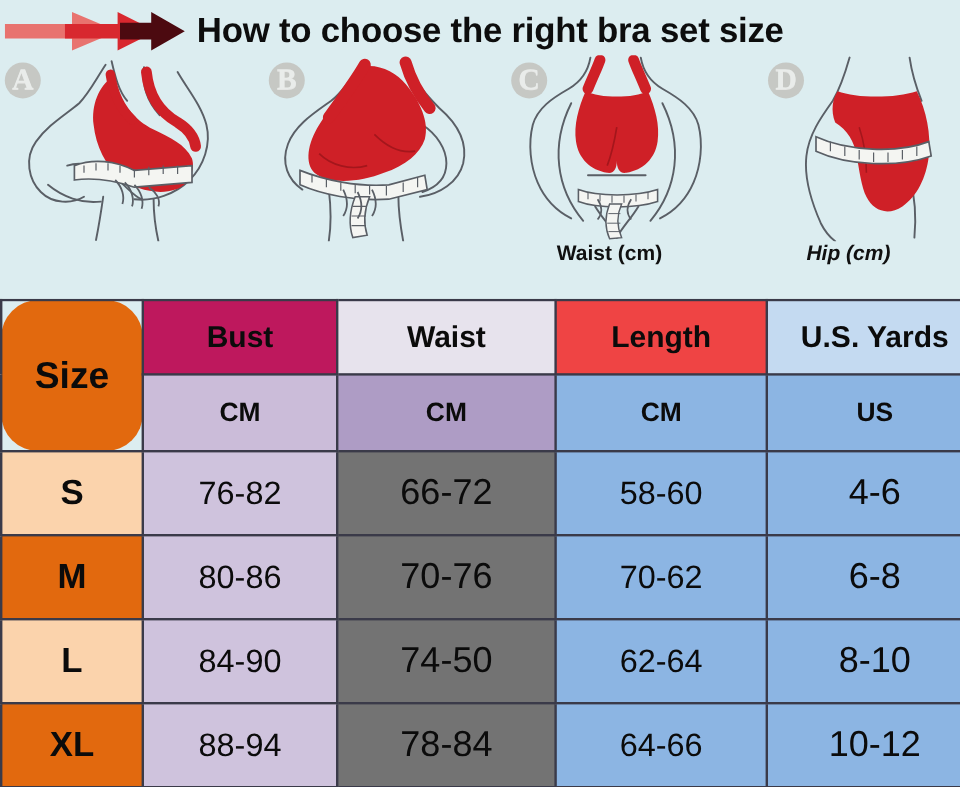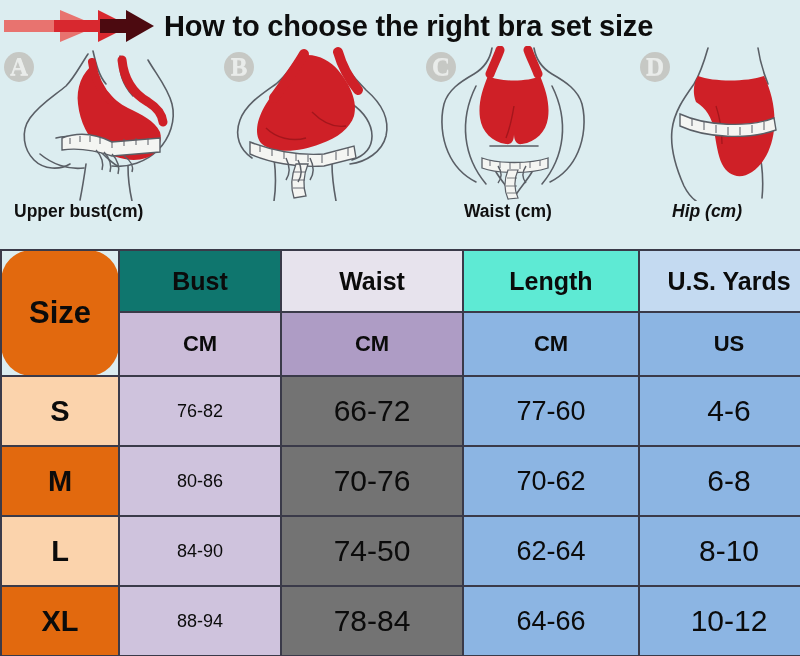--- a/index.html
+++ b/index.html
@@ -98,33 +98,33 @@
 
   
   .size-head{
     background:#e2690e;
     font-size:31px;font-weight:700;border-radius:31px;
   }
   .size-cell-light{background:#fbd3ac;font-size:29px;font-weight:700;}
   .size-cell-dark{background:#e2690e;font-size:29px;font-weight:700;}
 
   
-  .h-bust{background:#0f766e;font-size:25px;font-weight:700;}
+  .h-bust{background:#be185d;font-size:25px;font-weight:700;}
   .h-waist{background:#e7e3ed;font-size:25px;font-weight:700;margin-left:20px;}
-  .h-length{background:#5eead4;font-size:25px;font-weight:700;}
+  .h-length{background:#ef4444;font-size:25px;font-weight:700;}
   .h-us{background:#c4daf1;font-size:25px;font-weight:700;}
 
   
   .u-bust{background:#cbbcd9;font-size:22px;font-weight:700;}
   .u-waist{background:#ae9cc5;font-size:22px;font-weight:700;}
   .u-length{background:#8cb5e3;font-size:22px;font-weight:700;}
   .u-us{background:#8cb5e3;font-size:22px;font-weight:700;}
 
   
-  .d-bust{background:#cfc3dd;font-size:18px;}
+  .d-bust{background:#cfc3dd;font-size:27px;}
   .d-waist{background:#737373;font-size:30px;}
   .d-length{background:#8cb5e3;font-size:27px;}
   .d-us{background:#8cb5e3;font-size:30px;}
 
   .row-h1{height:62px;}
   .row-h2{height:64px;}
   .row-data{height:70px;}
 </style>
 </head>
 <body>
@@ -313,21 +313,20 @@
                 <path d="M134 79 v8"></path>
               <path d="M146 76 v8"></path>
             </g>
           </g>
         </svg>
         <div class="badge badge-d">D</div>
       </div>
     </div>
 
     <div class="captions">
-      <div class="caption cap-a">Upper bust(cm)</div>
       <div class="caption cap-c">Waist (cm)</div>
       <div class="caption cap-d">Hip (cm)</div>
     </div>
   </div>
 
   <div class="table-wrap">
     <table class="size-table">
       <colgroup>
         <col class="c-size">
           <col class="c-bust">
@@ -347,21 +346,21 @@
           <td class="u-bust">CM</td>
           <td class="u-waist">CM</td>
           <td class="u-length">CM</td>
           <td class="u-us">US</td>
         </tr>
 
         <tr class="row-data">
           <td class="size-cell-light">S</td>
           <td class="d-bust">76-82</td>
           <td class="d-waist">66-72</td>
-          <td class="d-length">77-60</td>
+          <td class="d-length">58-60</td>
           <td class="d-us">4-6</td>
         </tr>
         <tr class="row-data">
           <td class="size-cell-dark">M</td>
           <td class="d-bust">80-86</td>
           <td class="d-waist">70-76</td>
           <td class="d-length">70-62</td>
           <td class="d-us">6-8</td>
         </tr>
         <tr class="row-data">

